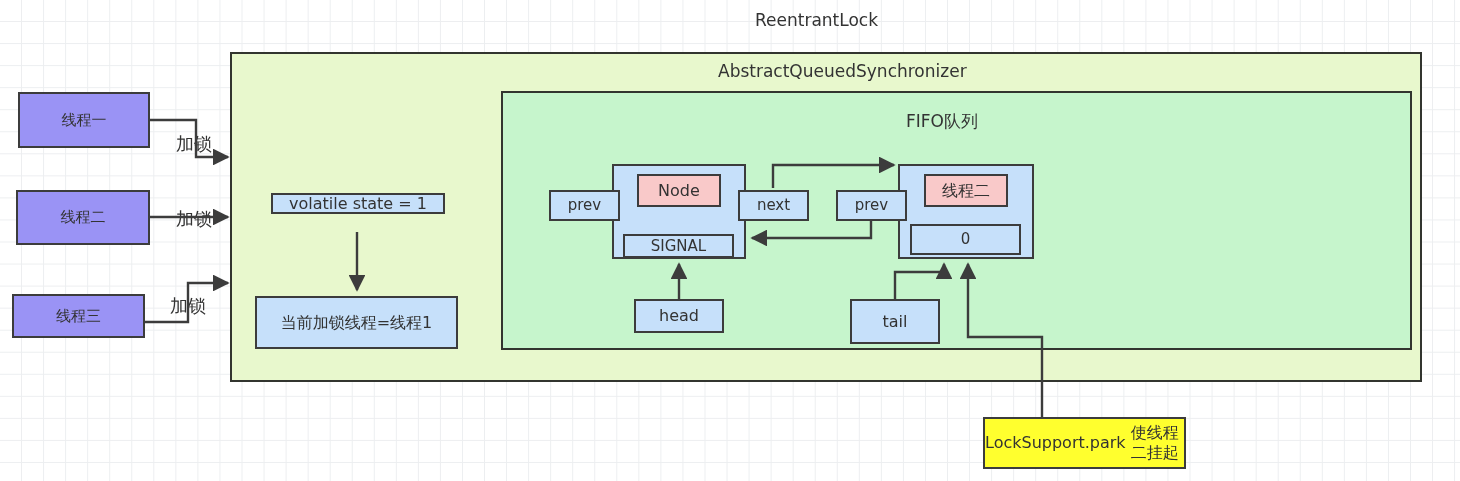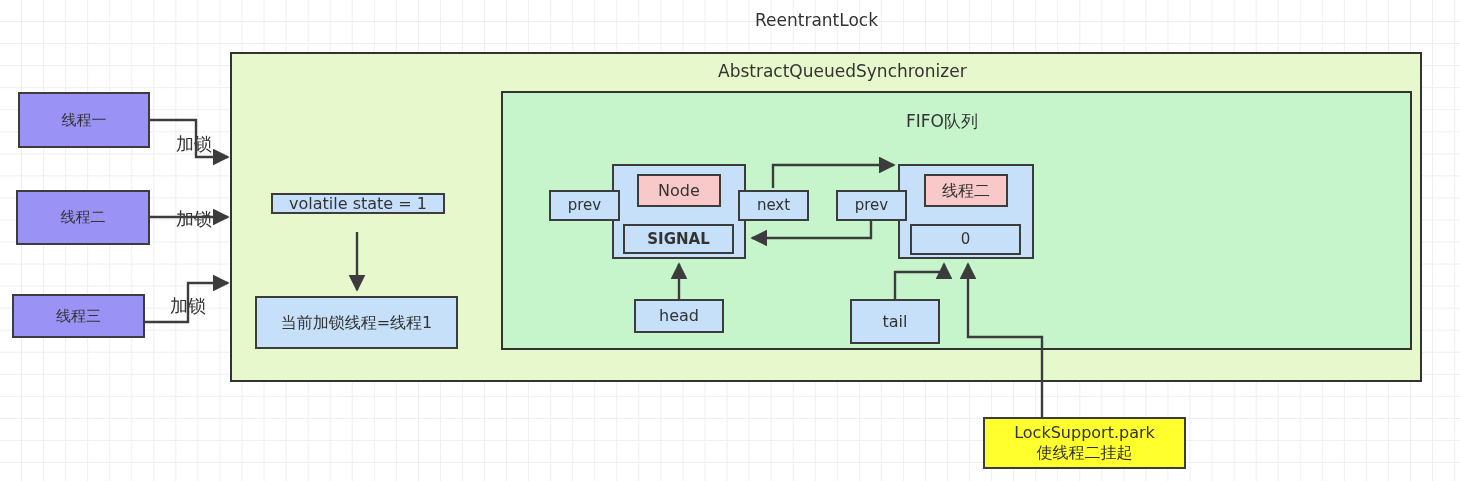--- a/index.html
+++ b/index.html
@@ -70,21 +70,20 @@
   }
   .pink-box {
     border: 2px solid #3c3c3c;
     background: #f9c9c9;
     font-size: 16px;
   }
   .yellow-box {
     border: 2px solid #3c3c3c;
     background: #ffff2e;
     font-size: 16px;
-    flex-direction: column;
   }
   .yellow-box .ln { display: block; }
   .node-shell {
     border: 2px solid #3c3c3c;
     background: #c6e0fa;
   }
   .edge-label {
     position: absolute;
     font-size: 18px;
     color: #333333;
@@ -132,21 +131,21 @@
   <div class="box blue-box" style="left:255px; top:296px; width:203px; height:53px;">
     <span>当前加锁线程=线程1</span>
   </div>
 
   <div class="box node-shell" style="left:612px; top:164px; width:134px; height:95px;"></div>
 
   <div class="box pink-box" style="left:637px; top:174px; width:84px; height:33px;">
     <span>Node</span>
   </div>
 
-  <div class="box blue-box-sm" style="left:623px; top:224px; width:111px; height:30px;font-weight:bold;">
+  <div class="box blue-box-sm" style="left:623px; top:234px; width:111px; height:24px;">
     <span>SIGNAL</span>
   </div>
 
   <div class="box blue-box-sm" style="left:549px; top:190px; width:71px; height:31px;">
     <span>prev</span>
   </div>
 
   <div class="box blue-box-sm" style="left:738px; top:190px; width:71px; height:31px;">
     <span>next</span>
   </div>

